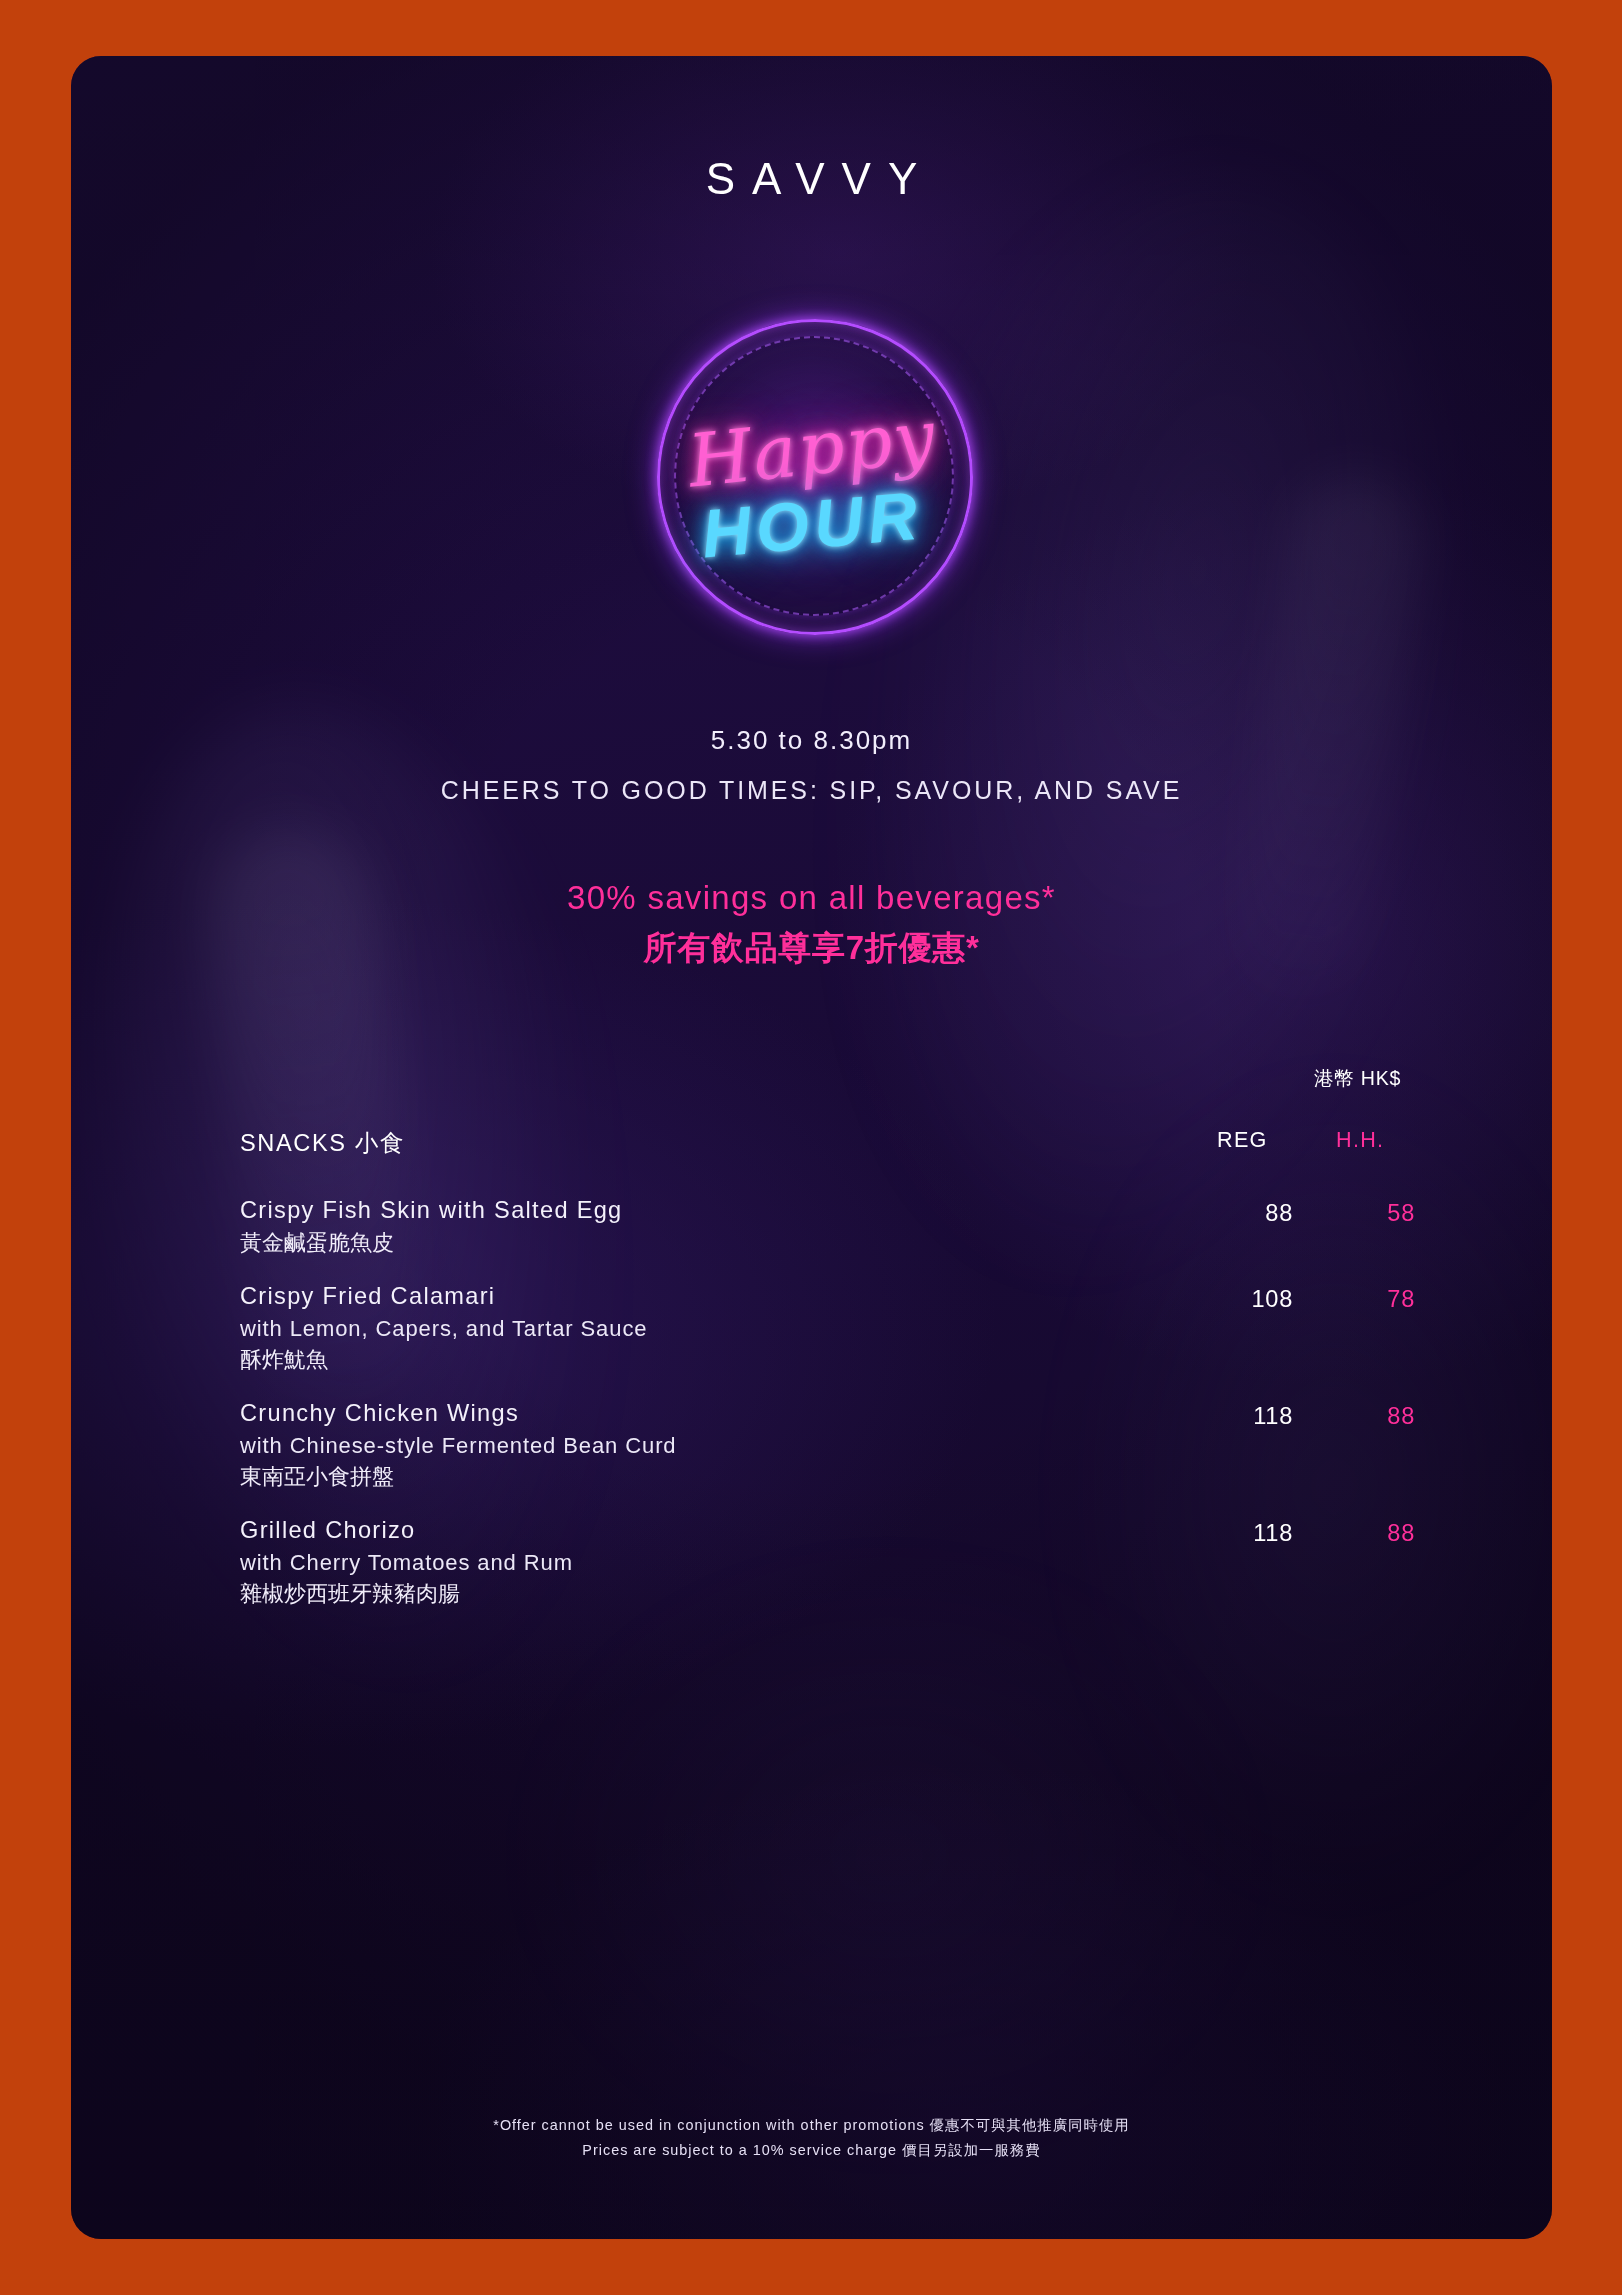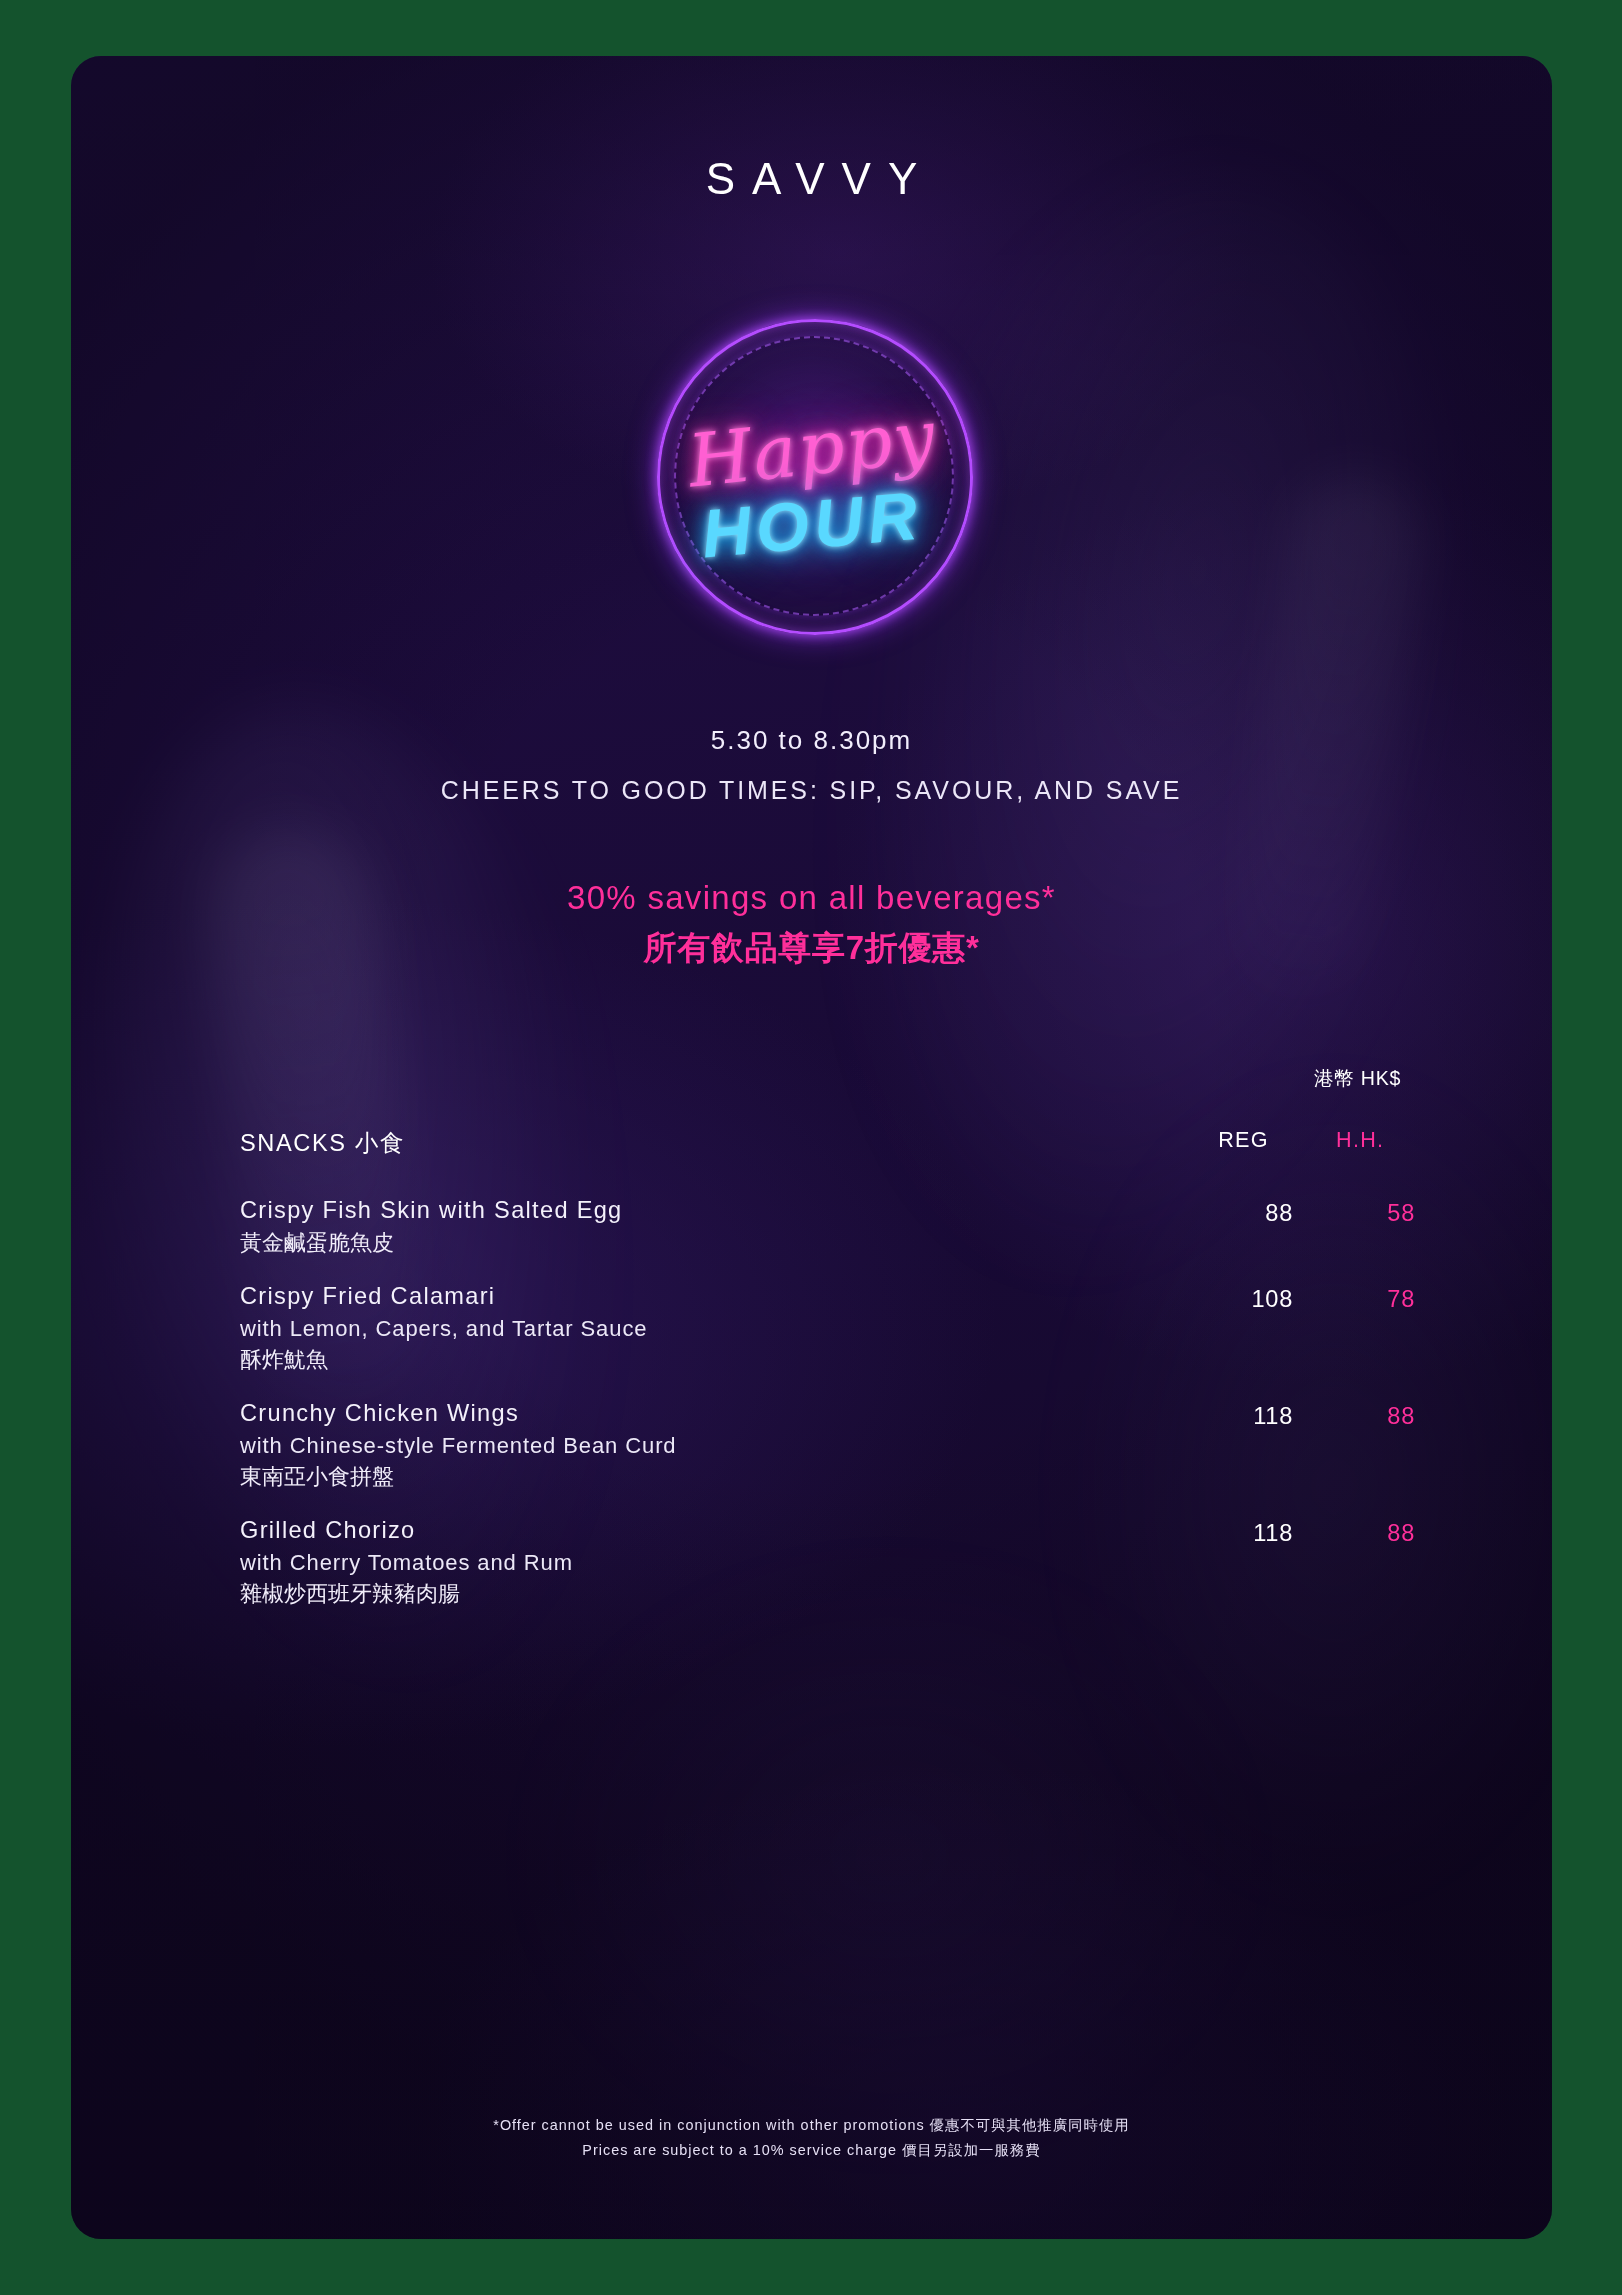--- a/index.html
+++ b/index.html
@@ -12,21 +12,21 @@
     height: 2295px;
     font-family: "Liberation Sans", sans-serif;
     overflow: hidden;
   }
 
   .page {
     position: absolute;
     left: 0; top: 0;
     width: 1623px;
     height: 2295px;
-    background: #14532d;
+    background: #c2410c;
   }
 
   .poster {
     position: absolute;
     left: 71px;
     top: 56px;
     width: 1481px;
     height: 2183px;
     border-radius: 30px;
     overflow: hidden;
@@ -214,24 +214,24 @@
     height: 41px;
   }
   .menu-head .sec-title {
     color: #ffffff;
     font-size: 23.6px;
     letter-spacing: 1.6px;
     font-weight: 300;
   }
   .col-reg {
     position: absolute;
-    right: 132px;
+    right: 119px;
     top: 0;
     width: 79px;
-    text-align: center;
+    text-align: left;
     color: #ffffff;
     font-size: 21.6px;
     letter-spacing: 1.3px;
     font-weight: 300;
   }
   .col-hh {
     position: absolute;
     right: 0;
     top: 0;
     width: 79px;

